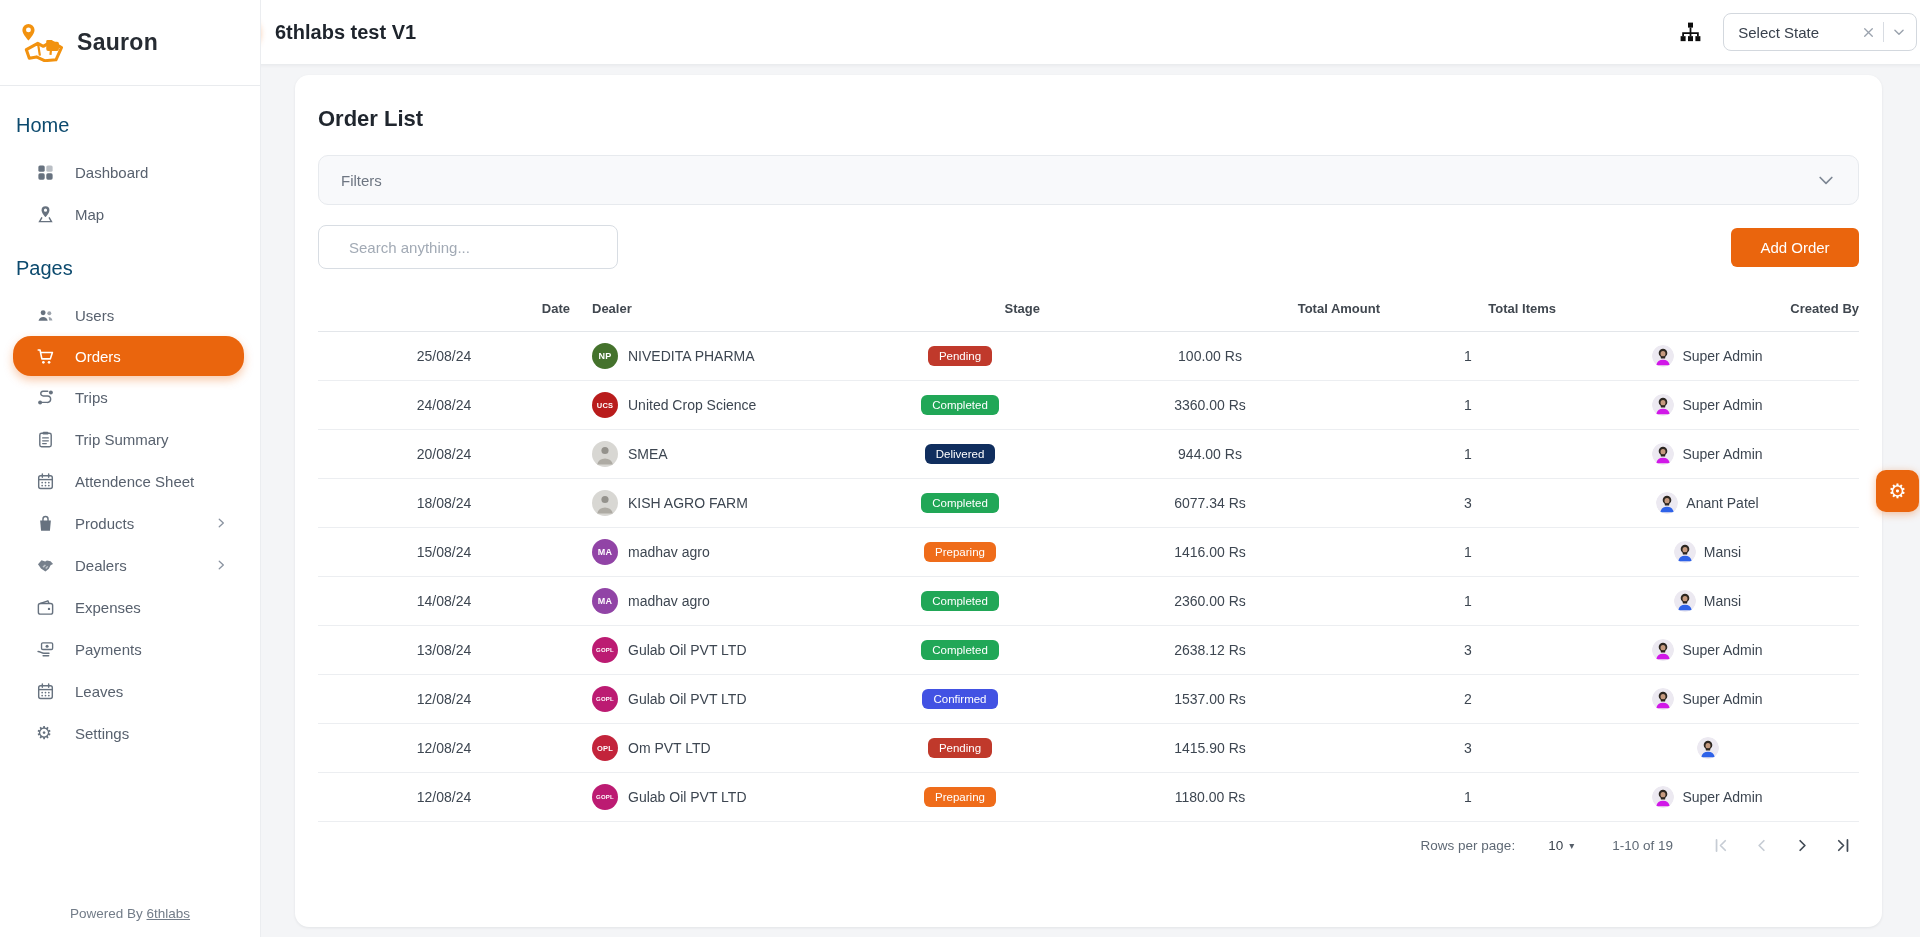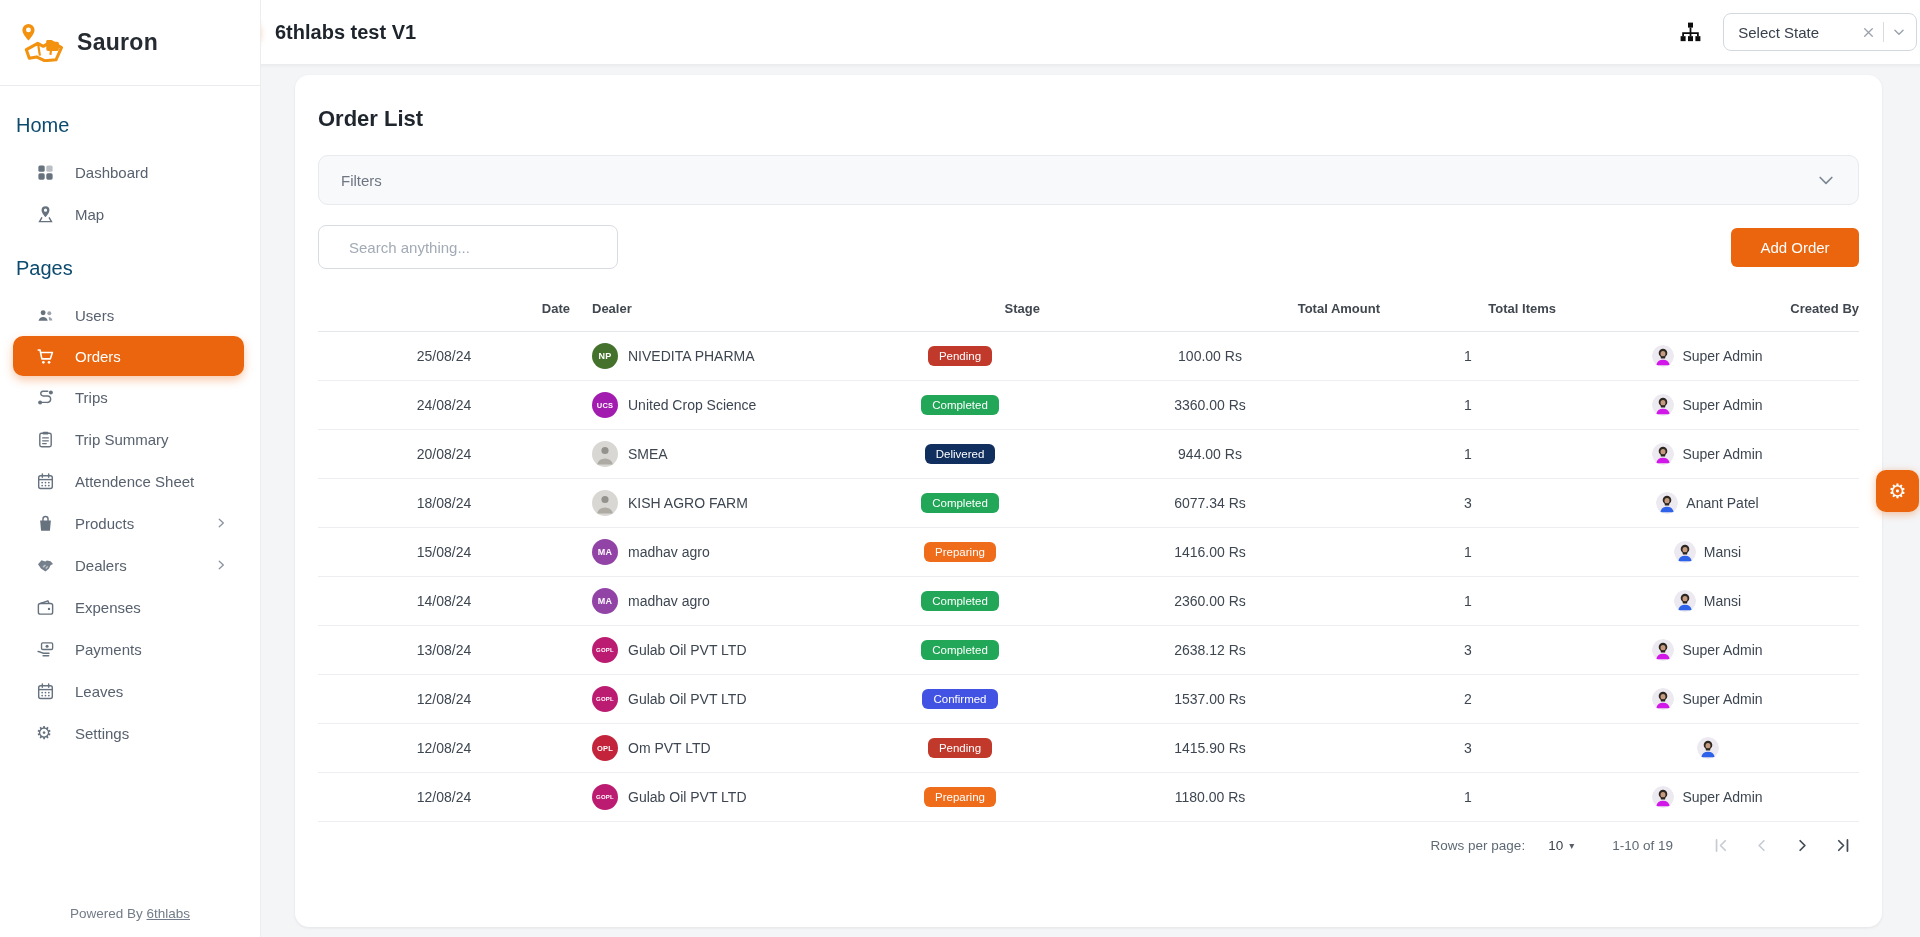--- a/index.html
+++ b/index.html
@@ -15,21 +15,21 @@
     border-right:1px solid #ebedf0;display:flex;flex-direction:column;z-index:6}
   .logo-row{height:85px;display:flex;align-items:center;gap:13px;padding-left:20px;
     border-bottom:1px solid #e9ebee;flex:0 0 auto}
   .brand{font-size:23px;font-weight:700;color:#262b32;letter-spacing:.3px}
   .nav{flex:1 1 auto;padding-top:6px}
   .section-label{padding:22px 16px 14px 16px;font-size:20px;color:#0c4a6e;font-weight:500}
   .side-item{height:42px;display:flex;align-items:center;gap:20px;padding-left:36px;
     color:#58616e;font-size:15px;cursor:pointer;position:relative}
   .side-item .ic{width:19px;height:19px;color:#67727f;flex:0 0 auto}
   .side-item .ic svg{width:19px;height:19px}
-  .side-item.active{background:#EA650D;color:#fff;margin:0 16px 0 13px;border-radius:10px;
+  .side-item.active{background:#EA650D;color:#fff;margin:0 16px 0 13px;border-radius:18px;
     padding-left:23px;height:40px;box-shadow:0 4px 10px rgba(234,101,13,.35)}
   .side-item.active .ic{color:#fff}
   .side-item .chev{margin-left:auto;margin-right:32px;color:#8a93a0}
   .side-item .chev svg{width:14px;height:14px}
   .gear-glyph{font-size:18px;line-height:19px;text-align:center}
   .side-footer{flex:0 0 auto;padding:0 0 16px 0;text-align:center;font-size:13.5px;color:#727c88}
   .side-footer a{color:#727c88;text-decoration:underline;cursor:pointer}
 
   
   .topbar{position:absolute;left:244px;top:0;width:1876px;height:64px;background:#fff;
@@ -82,21 +82,21 @@
   .d-avatar{width:26px;height:26px;border-radius:50%;flex:0 0 auto;display:flex;align-items:center;
     justify-content:center;color:#fff;font-weight:700;letter-spacing:.2px}
   .d-avatar svg{width:26px;height:26px}
   .badge{display:inline-block;padding:4px 11px;border-radius:6px;color:#fff;font-size:11.5px;font-weight:400}
   .created-cell{display:flex;align-items:center;justify-content:center;gap:8px}
   .c-avatar{width:22px;height:22px;border-radius:50%;overflow:hidden;flex:0 0 auto}
   .c-avatar svg{width:22px;height:22px}
 
   .pagination{margin-top:14px;display:flex;align-items:center;justify-content:flex-end;gap:10px;
     color:#5f6975;font-size:13.5px;padding-right:6px}
-  .rpp-value{display:flex;align-items:center;gap:6px;margin-left:13px;cursor:pointer;color:#3c444e}
+  .rpp-value{display:flex;align-items:center;gap:6px;margin-left:23px;cursor:pointer;color:#3c444e}
   .rpp-value .tri{font-size:10px;color:#555e69}
   .range{margin-left:28px}
   .pg-btns{display:flex;align-items:center;gap:22px;margin-left:28px}
   .pg-btn{cursor:pointer;color:#414a55}
   .pg-btn.disabled{color:#c6ccd4}
   .pg-btn svg{width:19px;height:19px}
 
   .float-gear{position:absolute;right:1px;top:470px;width:43px;height:42px;background:#EA650D;
     border-radius:10px;display:flex;align-items:center;justify-content:center;cursor:pointer;
     box-shadow:0 2px 8px rgba(234,101,13,.4);z-index:7}
@@ -385,21 +385,21 @@
                   </svg>
                 </span>
                 <span>Super Admin</span>
               </span>
             </td>
           </tr>
           <tr>
             <td>24/08/24</td>
             <td class="left">
               <span class="dealer-cell">
-                <span class="d-avatar" style="background: #a21caf; font-size: 7.5px;">UCS</span>
+                <span class="d-avatar" style="background: #b91c1c; font-size: 7.5px;">UCS</span>
                 <span>United Crop Science</span>
               </span>
             </td>
             <td><span class="badge" style="background: rgb(33, 167, 87);">Completed</span></td>
             <td>3360.00 Rs</td>
             <td>1</td>
             <td>
               <span class="created-cell">
                 <span class="c-avatar">
                   <svg viewBox="0 0 24 24">

